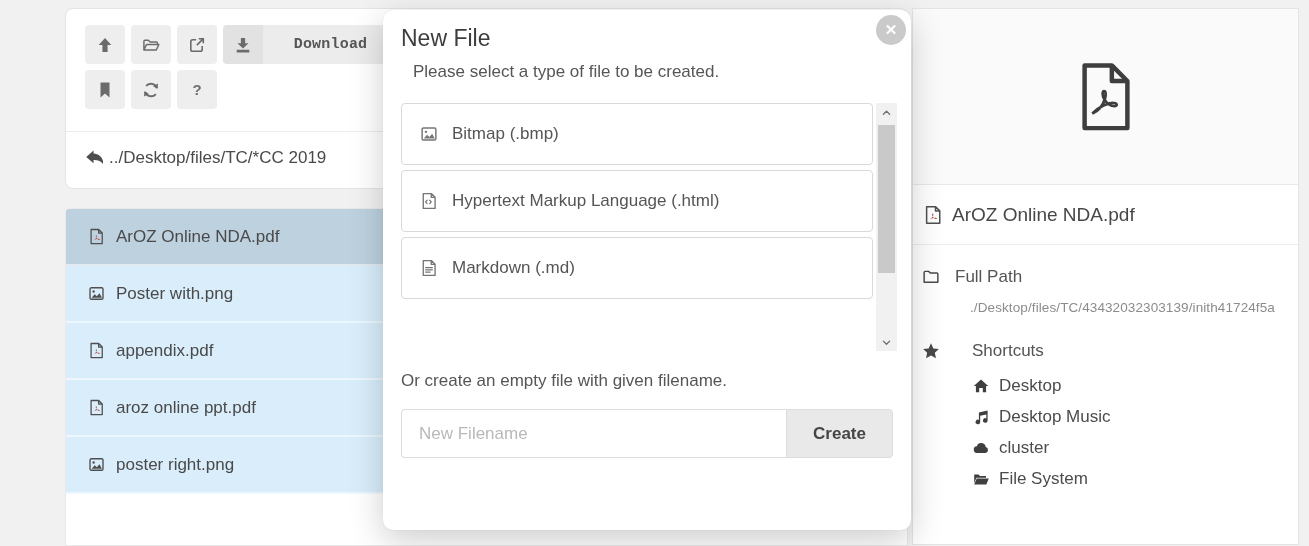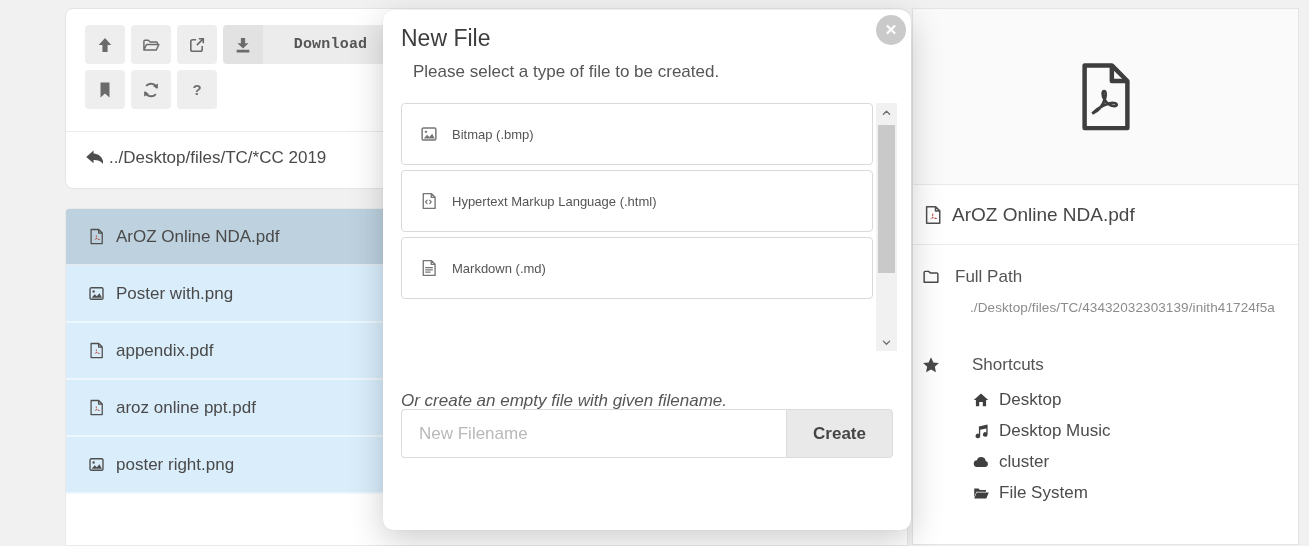--- a/index.html
+++ b/index.html
@@ -53,51 +53,51 @@
   #preview-hero svg{width:56px;height:70px;color:#3e3e3e;}
   #preview-name{
     height:59px;border-bottom:1px solid #ececec;display:flex;align-items:center;gap:9px;
     padding-left:10px;font-size:19px;color:#474747;
   }
   #preview-name svg{width:20px;height:20px;color:#4f4f4f;flex:none;}
   #preview-details{padding:22px 10px 0 9px;}
   .detail-head{display:flex;align-items:center;gap:15px;font-size:17px;color:#545454;}
   .detail-head svg{width:18px;height:18px;color:#4a4a4a;flex:none;}
   .full-path-value{margin:13px 0 0 48px;font-size:13.5px;color:#8c8c8c;letter-spacing:.1px;}
-  .shortcuts-head{margin-top:40px;gap:32px;}
+  .shortcuts-head{margin-top:26px;gap:32px;}
   .shortcut-list{margin:9px 0 0 51px;}
   .shortcut{display:flex;align-items:center;gap:10px;height:31px;font-size:17px;color:#4c4c4c;cursor:pointer;}
   .shortcut svg{width:16px;height:16px;color:#3f3f3f;flex:none;}
 
   
   #modal{
     position:absolute;left:383px;top:10px;width:528px;height:520px;background:#fff;
     border-radius:10px;box-shadow:0 10px 34px rgba(0,0,0,.20), 0 0 1px rgba(0,0,0,.12);z-index:5;
   }
   #modal-close{
     position:absolute;top:5px;right:5px;width:30px;height:30px;border-radius:50%;
     background:#cacaca;color:#fff;display:flex;align-items:center;justify-content:center;
     font-size:15px;font-weight:bold;cursor:pointer;border:none;
   }
   #modal-title{position:absolute;left:18px;top:15px;font-size:23px;color:#3d3d3d;}
   #modal-subtitle{position:absolute;left:30px;top:52px;font-size:17px;color:#565656;}
   #type-list{position:absolute;left:18px;top:93px;width:472px;height:248px;overflow:hidden;}
   .type-card{
     height:62px;box-sizing:border-box;margin-bottom:5px;border:1px solid #d9d9d9;border-radius:4px;
     background:#fff;display:flex;align-items:center;gap:14px;padding-left:18px;
-    font-size:13px;color:#555555;cursor:pointer;
+    font-size:17px;color:#555555;cursor:pointer;
   }
   .type-card svg{width:18px;height:18px;color:#767676;flex:none;}
   #type-scrollbar{position:absolute;top:93px;right:14px;width:21px;height:248px;background:#f1f1f1;}
   .sb-arrow{position:absolute;left:0;width:21px;height:18px;display:flex;align-items:center;justify-content:center;color:#6f6f6f;cursor:pointer;}
   .sb-arrow svg{width:11px;height:11px;}
   .sb-up{top:0;}
   .sb-down{bottom:0;}
   #sb-thumb{position:absolute;left:2px;right:2px;top:22px;height:148px;background:#c9c9c9;cursor:pointer;}
-  #modal-footer-text{position:absolute;left:18px;top:381px;font-size:17px;color:#565656;font-style:italic;}
+  #modal-footer-text{position:absolute;left:18px;top:361px;font-size:17px;color:#565656;}
   #filename-group{position:absolute;left:18px;top:399px;width:492px;height:49px;display:flex;}
   #filename-input{
     flex:1;min-width:0;border:1px solid #dcdcdc;border-right:none;border-radius:4px 0 0 4px;
     padding:0 17px;font-size:17px;color:#4d7c0f;outline:none;background:#fff;
     font-family:"Liberation Sans",sans-serif;box-sizing:border-box;
   }
   #filename-input::placeholder{color:#b9b9b9;}
   #create-btn{
     width:107px;background:#e9e9e9;border:1px solid #dcdcdc;border-radius:0 4px 4px 0;
     font-size:17px;font-weight:bold;color:#454545;cursor:pointer;

